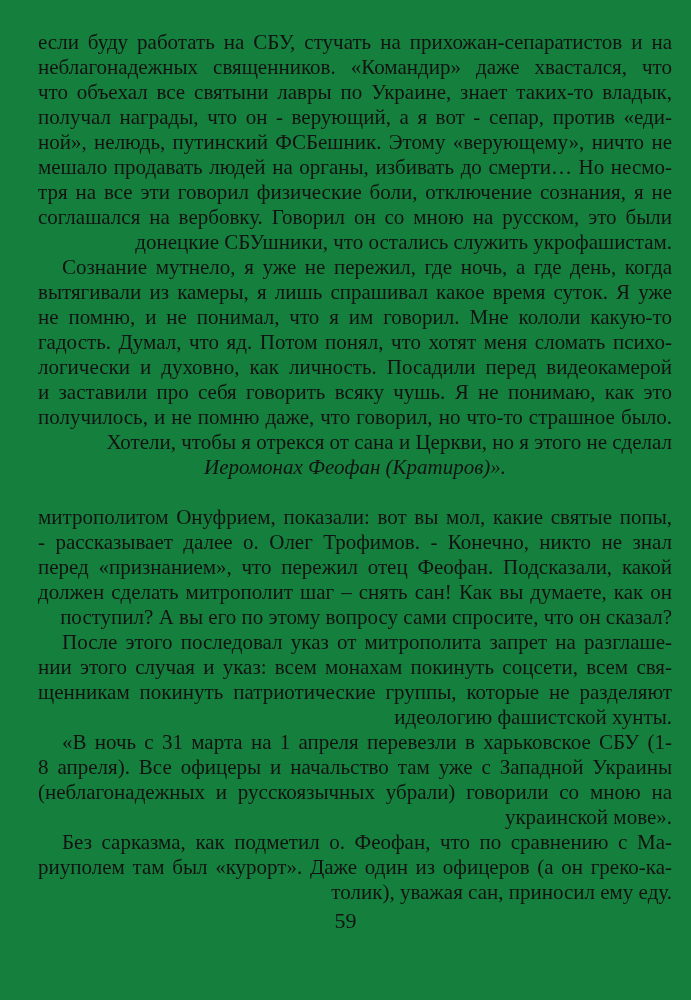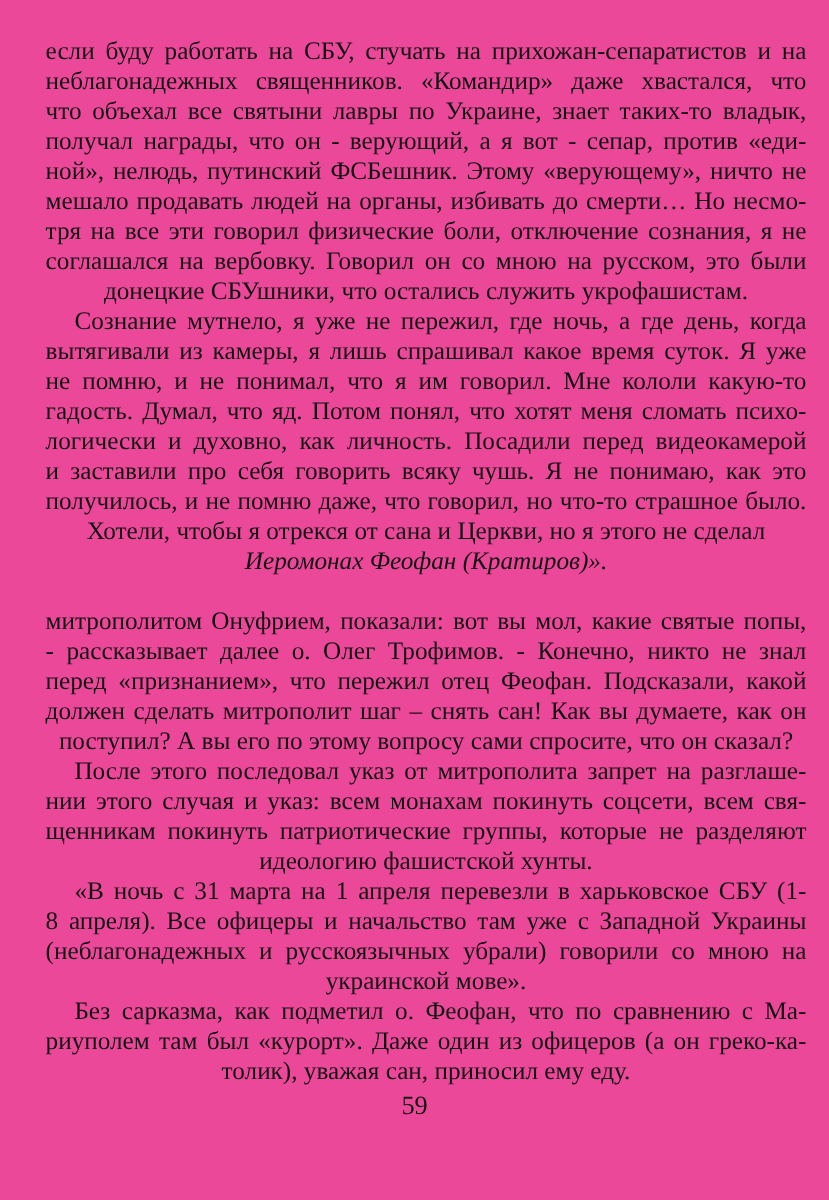--- a/index.html
+++ b/index.html
@@ -5,40 +5,40 @@
   html, body {
     margin: 0;
     padding: 0;
     background: #e8e8e8;
   }
   .page {
     position: relative;
     width: 691px;
     height: 1000px;
     margin: 0 auto;
-    background: #ec4899;
+    background: #15803d;
     color: #121212;
     font-family: "Liberation Serif", "DejaVu Serif", serif;
     font-size: 21px;
     overflow: hidden;
     box-sizing: border-box;
   }
   .text-column {
     box-sizing: border-box;
     width: 100%;
     padding: 30px 19px 0 38px;
   }
   .paragraph {
     margin: 0;
     padding: 0;
   }
   .line {
     height: 25px;
     line-height: 25px;
-    text-align: center;
+    text-align: right;
     overflow: visible;
   }
   .line.justify {
     text-align: justify;
     text-align-last: justify;
     text-justify: inter-word;
   }
   .line.indent {
     text-indent: 24px;
   }

